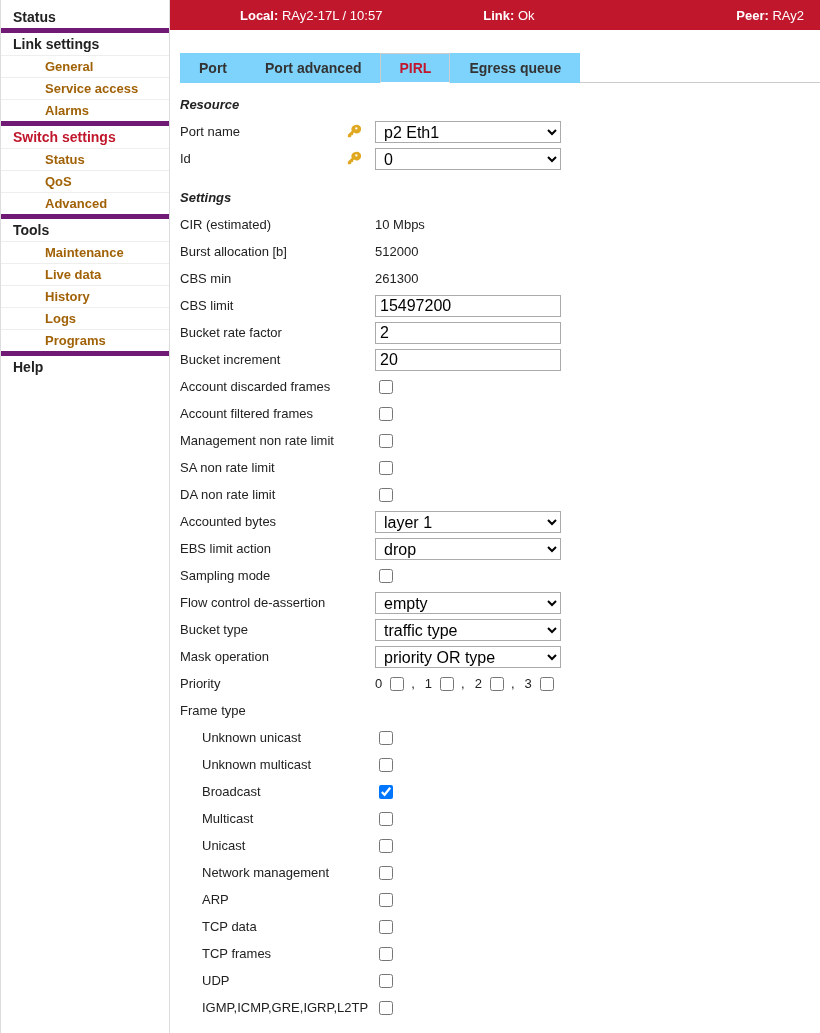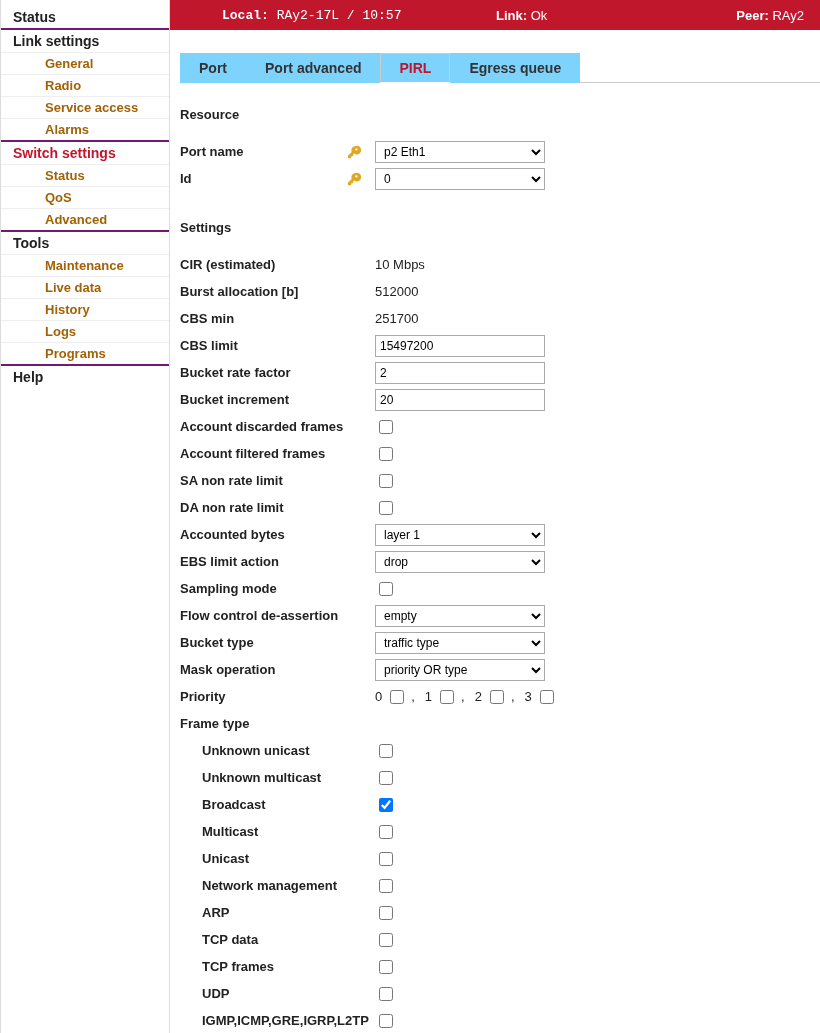--- a/index.html
+++ b/index.html
@@ -35,37 +35,37 @@
   .nav-item.active::before {
     content: "›";
     position: absolute;
     left: 30px;
     color: #c1172c;
     font-weight: bold;
     font-size: 16px;
     line-height: 14px;
   }
   .nav-group.switch { color: #c1172c; }
-  .nav-group { border-top: 2px solid #701a75; }
+  .nav-group { border-top: 5px solid #701a75; }
   .nav-group:first-child { border-top: none; }
 
   .main { flex: 1; min-width: 0; }
   .topbar {
     background: #c1172c;
     color: #fff;
     font-size: 13px;
     font-weight: bold;
     display: flex;
     align-items: center;
     padding: 0 16px 0 0;
     height: 30px;
     overflow: hidden;
   }
   .topbar .seg { white-space: nowrap; }
-  .top-local { margin-left: 52px; font-family: Liberation Mono, monospace; }
+  .top-local { margin-left: 70px; }
   .top-link { margin-left: auto; margin-right: auto; }
   .top-link .ok { font-weight: normal; }
   .top-peer { margin-left: auto; text-align: right; }
 
   .tabs {
     display: flex;
     margin: 22px 0 0 10px;
     border-bottom: 1px solid #ccc;
   }
   .tab {
@@ -80,46 +80,46 @@
     top: 1px;
     background: #7dd3fc;
   }
   .tab.active {
     border-color: #ccc;
     border-bottom: 1px solid #fff;
     color: #c1172c;
   }
 
   .form { padding: 8px 10px 20px 10px; }
-  .section-title { font-weight: bold; margin: 16px 0; }
+  .section-title { font-weight: bold; margin: 6px 0; font-style: italic; }
   .row { display: flex; align-items: center; min-height: 27px; }
   .row .label {
     width: 195px;
-    font-weight: bold;
+    font-weight: normal;
     display: flex;
-    align-items: flex-end;
+    align-items: flex-start;
     justify-content: space-between;
     padding-right: 14px;
     gap: 48px;
   }
   .row .label.indent { padding-left: 22px; }
   .row .value { }
   .key-icon {
     display: inline-block;
     width: 14px; height: 14px;
     margin-left: 4px;
   }
   .key-icon svg { display: block; }
 
   select.wide, input.wide {
-    width: 170px;
+    width: 186px;
     height: 22px;
     border: 1px solid #aaa;
     background: #fff;
-    font-size: 12px;
+    font-size: 16px;
     padding: 1px 4px;
   }
   select.wide { padding-right: 18px; }
   input.wide { }
 
   .ck { width: 14px; height: 14px; }
 
   .priority-row .value {
     display: flex; gap: 10px; align-items: center;
   }
@@ -127,21 +127,20 @@
   .plain { font-weight: normal; }
 </style>
 </head>
 <body>
 
 <div class="layout">
   <div class="sidebar" id="sidebar">
       <div class="nav-group">Status</div>
       <div class="nav-group">Link settings</div>
       <div class="nav-item">General</div>
-      <div class="nav-item">Radio</div>
       <div class="nav-item">Service access</div>
       <div class="nav-item">Alarms</div>
       <div class="nav-group switch">Switch settings</div>
       <div class="nav-item">Status</div>
       <div class="nav-item">QoS</div>
       <div class="nav-item">Advanced</div>
       <div class="nav-group">Tools</div>
       <div class="nav-item">Maintenance</div>
       <div class="nav-item">Live data</div>
       <div class="nav-item">History</div>
@@ -222,21 +221,21 @@
           <div class="label">
             <span>Burst allocation [b]</span>
           </div>
         <div class="value">512000</div>
         </div>
 
       <div class="row">
           <div class="label">
             <span>CBS min</span>
           </div>
-        <div class="value">251700</div>
+        <div class="value">261300</div>
         </div>
 
 
       <div class="row">
           <div class="label">
             <span>CBS limit</span>
           </div>
         <div class="value"><input class="wide" value="15497200" style=""></div>
         </div>
 
@@ -261,20 +260,26 @@
         <div class="value"><input type="checkbox" class="ck" style=""></div>
         </div>
 
       <div class="row">
           <div class="label">
             <span>Account filtered frames</span>
           </div>
         <div class="value"><input type="checkbox" class="ck" style=""></div>
         </div>
 
+      <div class="row">
+          <div class="label">
+            <span>Management non rate limit</span>
+          </div>
+        <div class="value"><input type="checkbox" class="ck" style=""></div>
+        </div>
 
       <div class="row">
           <div class="label">
             <span>SA non rate limit</span>
           </div>
         <div class="value"><input type="checkbox" class="ck" style=""></div>
         </div>
 
       <div class="row">
           <div class="label">

